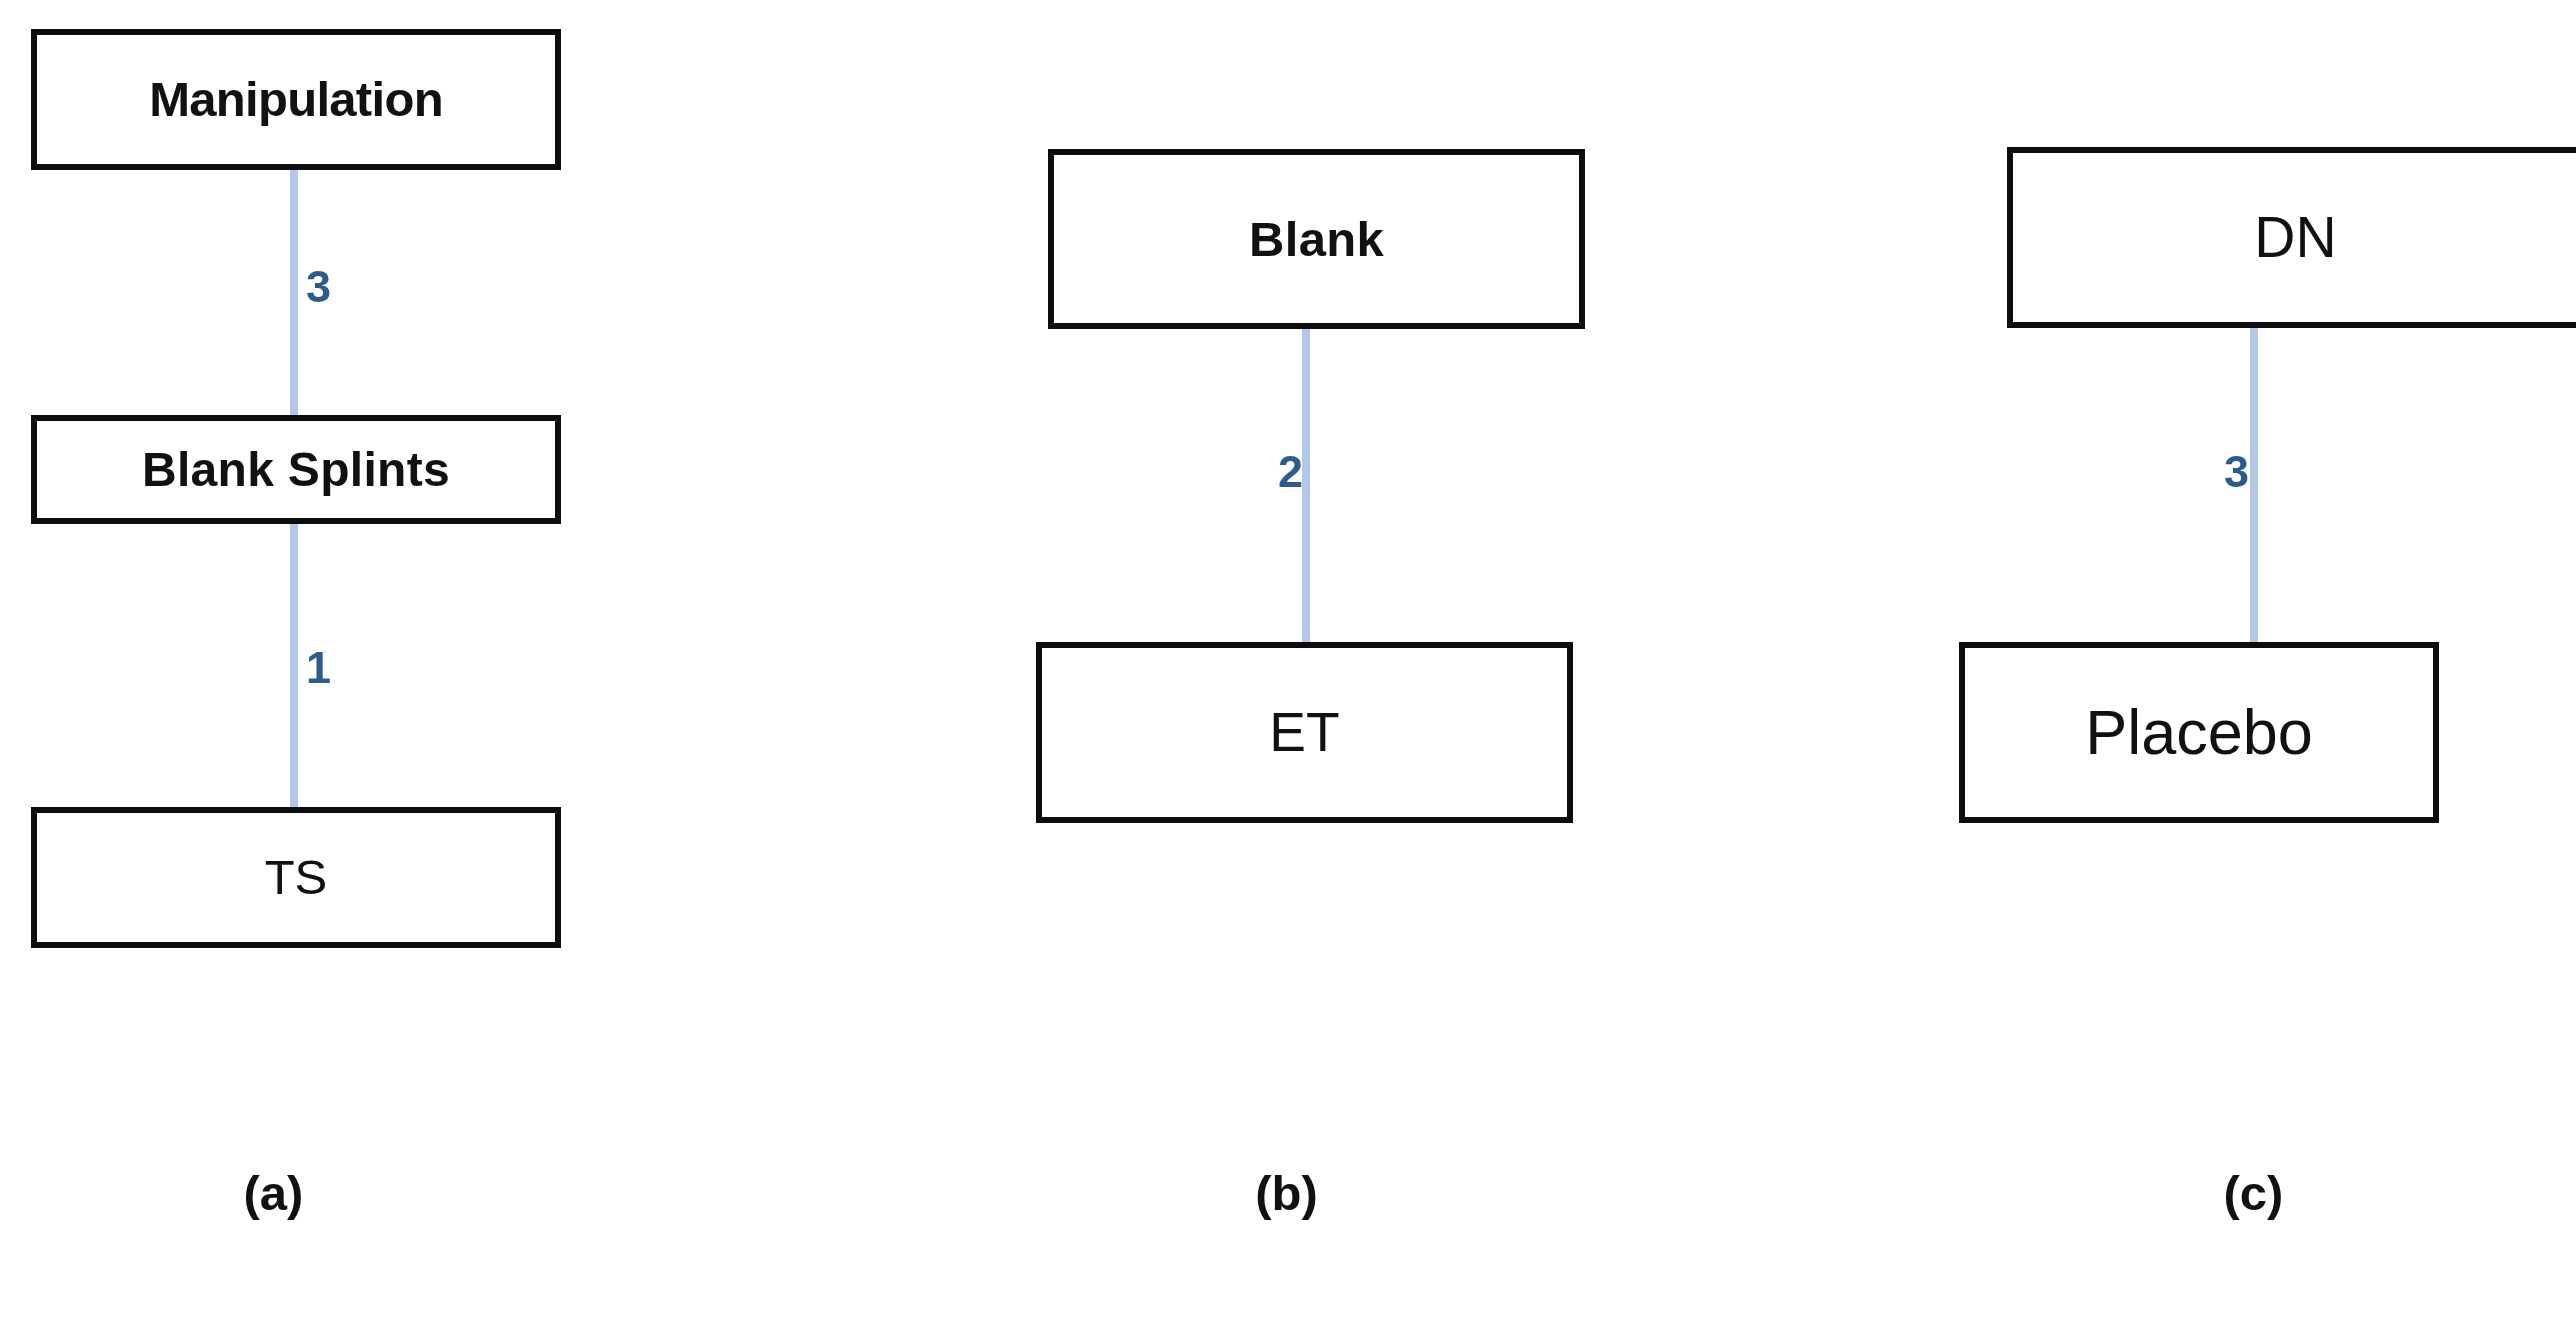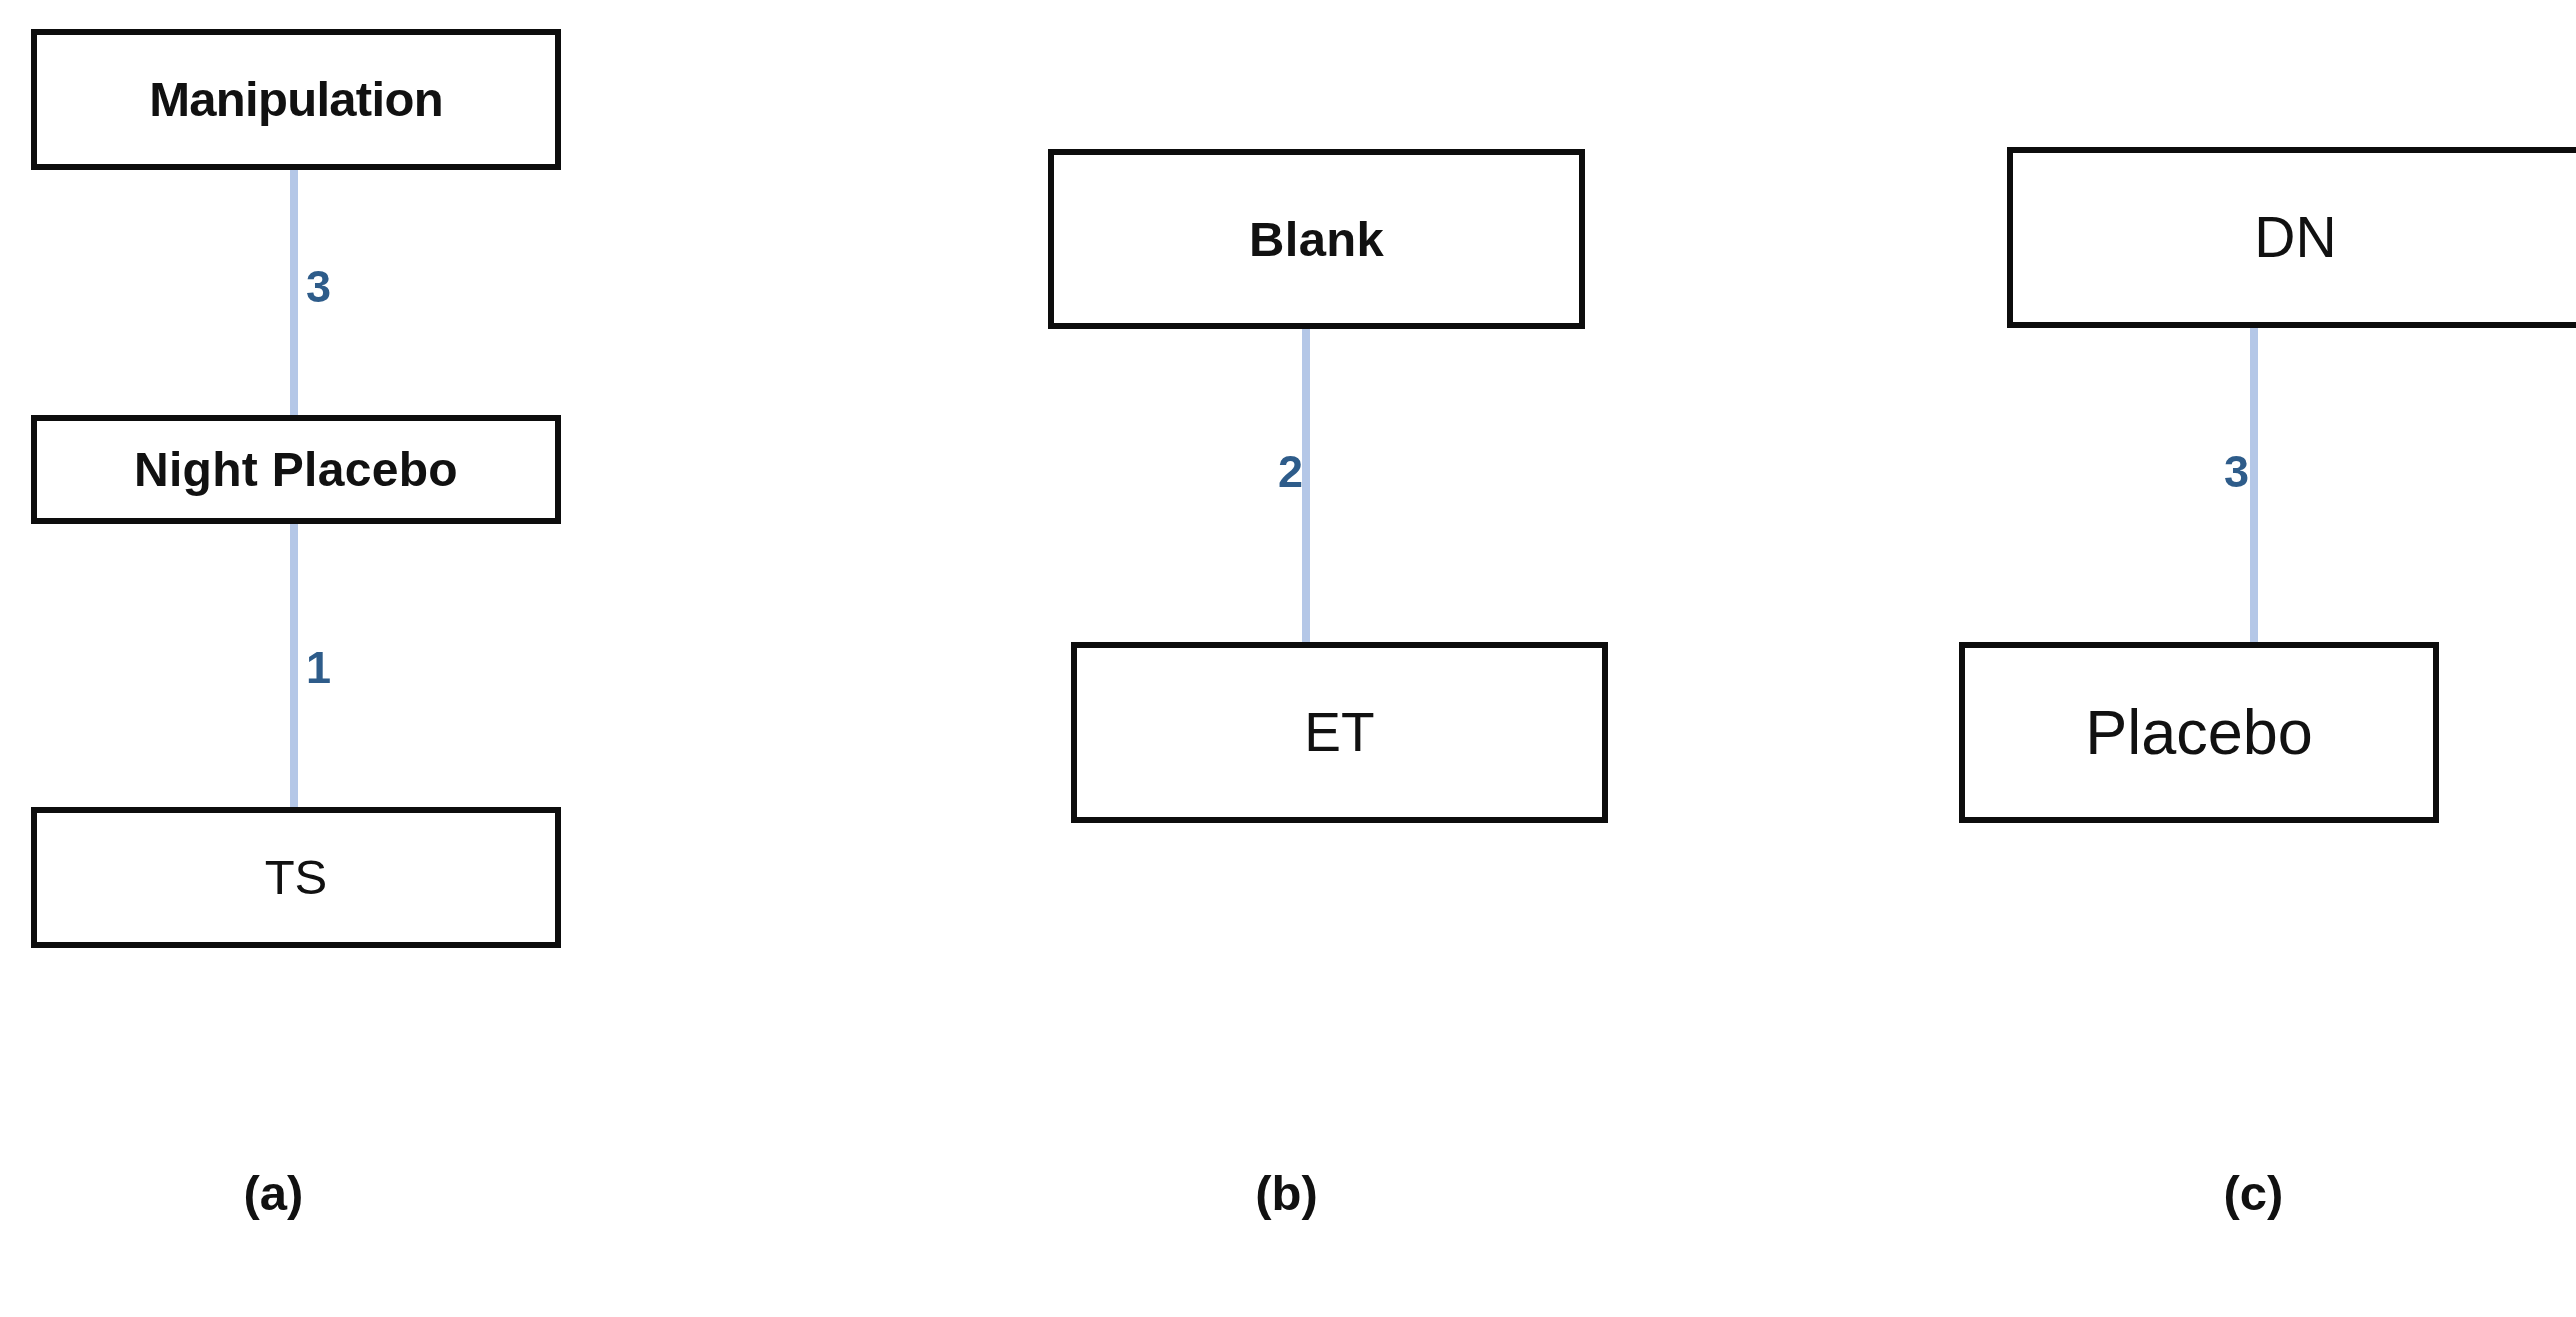--- a/index.html
+++ b/index.html
@@ -75,21 +75,21 @@
 
   #edge-a1-line  { left: 290px; top: 169px;  width: 7.5px; height: 247px; }
   #edge-a1-label { left: 306px; top: 264px;  font-size: 45px; }
   #edge-a2-line  { left: 290px; top: 523px;  width: 7.5px; height: 285px; }
   #edge-a2-label { left: 306px; top: 645px;  font-size: 45px; }
 
   #caption-a { left: 137px; top: 1169px; width: 273px; }
 
   
   #box-blank { left: 1048px; top: 149px;  width: 537px; height: 180px; }
-  #box-et    { left: 1036px; top: 642px;  width: 537px; height: 181px; margin-left: 35px; }
+  #box-et    { left: 1036px; top: 642px;  width: 537px; height: 181px; }
 
   #box-blank .node-label { font-size: 49px; letter-spacing: 0.3px; }
   #box-et .node-label    { font-size: 55px; }
 
   #edge-b1-line  { left: 1302px; top: 329px; width: 7.5px; height: 314px; }
   #edge-b1-label { left: 1278px; top: 449px; font-size: 45px; }
 
   #caption-b { left: 1150px; top: 1169px; width: 273px; }
 
   
@@ -115,21 +115,21 @@
     <div class="edge-label" id="edge-a1-label">3</div>
 
     <div class="edge-line" id="edge-a2-line"></div>
     <div class="edge-label" id="edge-a2-label">1</div>
 
     <div class="node" id="box-manipulation">
       <span class="node-label w-bold">Manipulation</span>
     </div>
 
     <div class="node" id="box-nightsplints">
-      <span class="node-label w-bold">Night Placebo</span>
+      <span class="node-label w-bold">Blank Splints</span>
     </div>
 
     <div class="node" id="box-ts">
       <span class="node-label w-reg">TS</span>
     </div>
 
     <div class="caption" id="caption-a">(a)</div>
   </div>
 
   <div id="panel-b-group">

